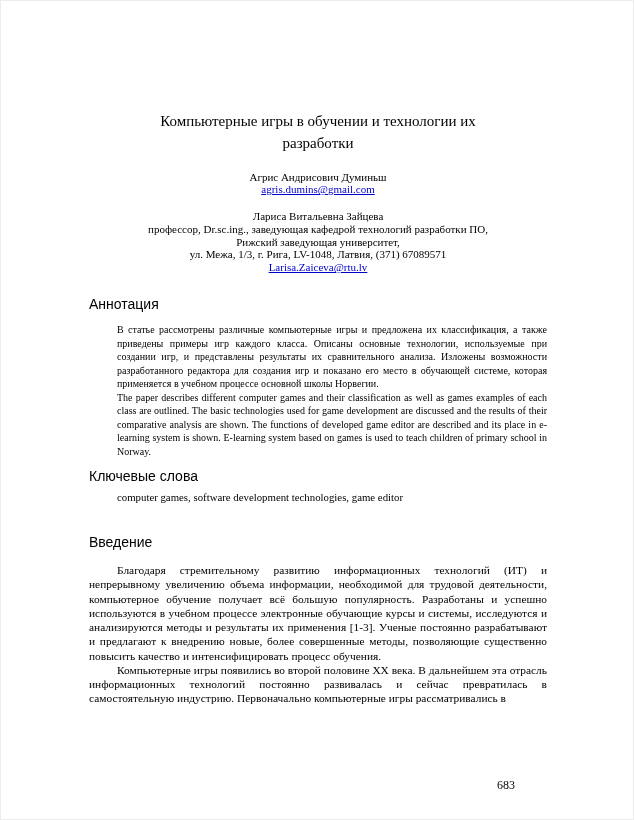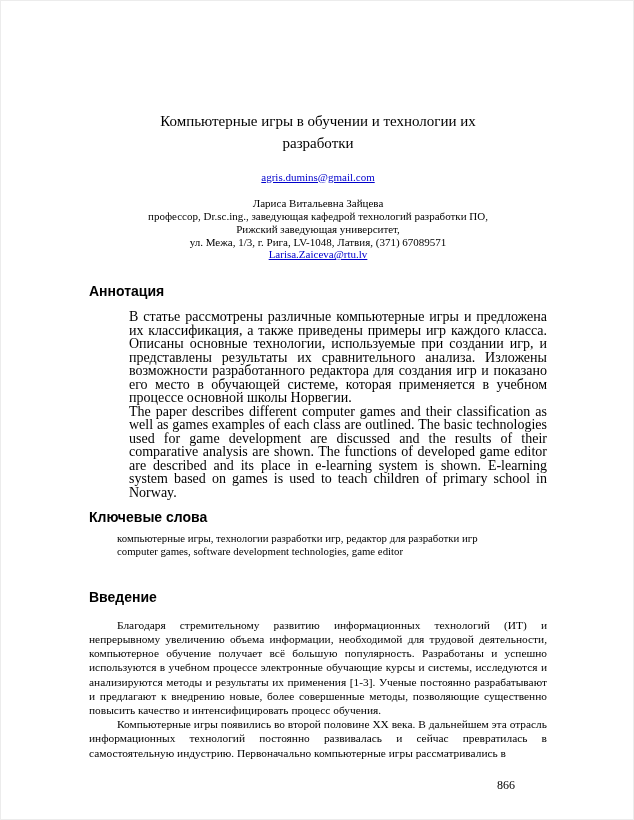--- a/index.html
+++ b/index.html
@@ -38,30 +38,30 @@
   .author-block .line { white-space: nowrap; }
   .email-line { line-height: 12.8px; }
   a.email {
     color: #0000cc;
     text-decoration: underline;
     cursor: pointer;
     font-size: 11px;
   }
   .section-heading {
     font-family: "Liberation Sans", "DejaVu Sans", sans-serif;
-    font-weight: bold;
+    font-weight: normal;
     font-size: 14px;
     color: #000000;
   }
   .h-abstract { margin: 22px 0 11px 0; }
   .h-keywords { margin: 10px 0 7px 0; }
   .h-intro    { margin: 30px 0 13px 0; }
   .abstract {
-    margin-left: 40px;
-    font-size: 14px;
+    margin-left: 28px;
+    font-size: 10px;
     line-height: 13.5px;
     text-align: justify;
   }
   .abstract p { margin: 0; }
   .keywords {
     margin-left: 28px;
     font-size: 10.8px;
     line-height: 13.2px;
   }
   .body-par {
@@ -80,43 +80,43 @@
 </style>
 </head>
 <body>
 
 <div class="page">
   <div class="content">
 
     <h1 class="title">Компьютерные игры в обучении и технологии их разработки</h1>
 
     <div class="author-block">
+      <div class="line">Агрис Андрисович Думиньш</div>
       <div class="email-line"><a class="email">agris.dumins@gmail.com</a></div>
     </div>
 
     <div class="author-block">
       <div class="line">Лариса Витальевна Зайцева</div>
       <div class="line">профессор, Dr.sc.ing., заведующая кафедрой технологий разработки ПО,</div>
       <div class="line">Рижский заведующая университет,</div>
       <div class="line">ул. Межа, 1/3, г. Рига, LV-1048, Латвия, (371) 67089571</div>
       <div class="email-line"><a class="email">Larisa.Zaiceva@rtu.lv</a></div>
     </div>
 
     <h2 class="section-heading h-abstract">Аннотация</h2>
     <div class="abstract">
       <p>В статье рассмотрены различные компьютерные игры и предложена их классификация, а также приведены примеры игр каждого класса. Описаны основные технологии, используемые при создании игр, и представлены результаты их сравнительного анализа. Изложены возможности разработанного редактора для создания игр и показано его место в обучающей системе, которая применяется в учебном процессе основной школы Норвегии.</p>
       <p>The paper describes different computer games and their classification as well as games examples of each class are outlined. The basic technologies used for game development are discussed and the results of their comparative analysis are shown. The functions of developed game editor are described and its place in e-learning system is shown. E-learning system based on games is used to teach children of primary school in Norway.</p>
     </div>
 
     <h2 class="section-heading h-keywords">Ключевые слова</h2>
     <div class="keywords">
-      <div>компьютерные игры, технологии разработки игр, редактор для разработки игр</div>
       <div>computer games, software development technologies, game editor</div>
     </div>
 
     <h2 class="section-heading h-intro">Введение</h2>
     <p class="body-par">Благодаря стремительному развитию информационных технологий (ИТ) и непрерывному увеличению объема информации, необходимой для трудовой деятельности, компьютерное обучение получает всё большую популярность. Разработаны и успешно используются в учебном процессе электронные обучающие курсы и системы, исследуются и анализируются методы и результаты их применения [1-3]. Ученые постоянно разрабатывают и предлагают к внедрению новые, более совершенные методы, позволяющие существенно повысить качество и интенсифицировать процесс обучения.</p>
     <p class="body-par">Компьютерные игры появились во второй половине XX века. В дальнейшем эта отрасль информационных технологий постоянно развивалась и сейчас превратилась в самостоятельную индустрию. Первоначально   компьютерные игры рассматривались в</p>
 
   </div>
 
-  <div class="page-number">866</div>
+  <div class="page-number">683</div>
 </div>
 
 </body></html>

